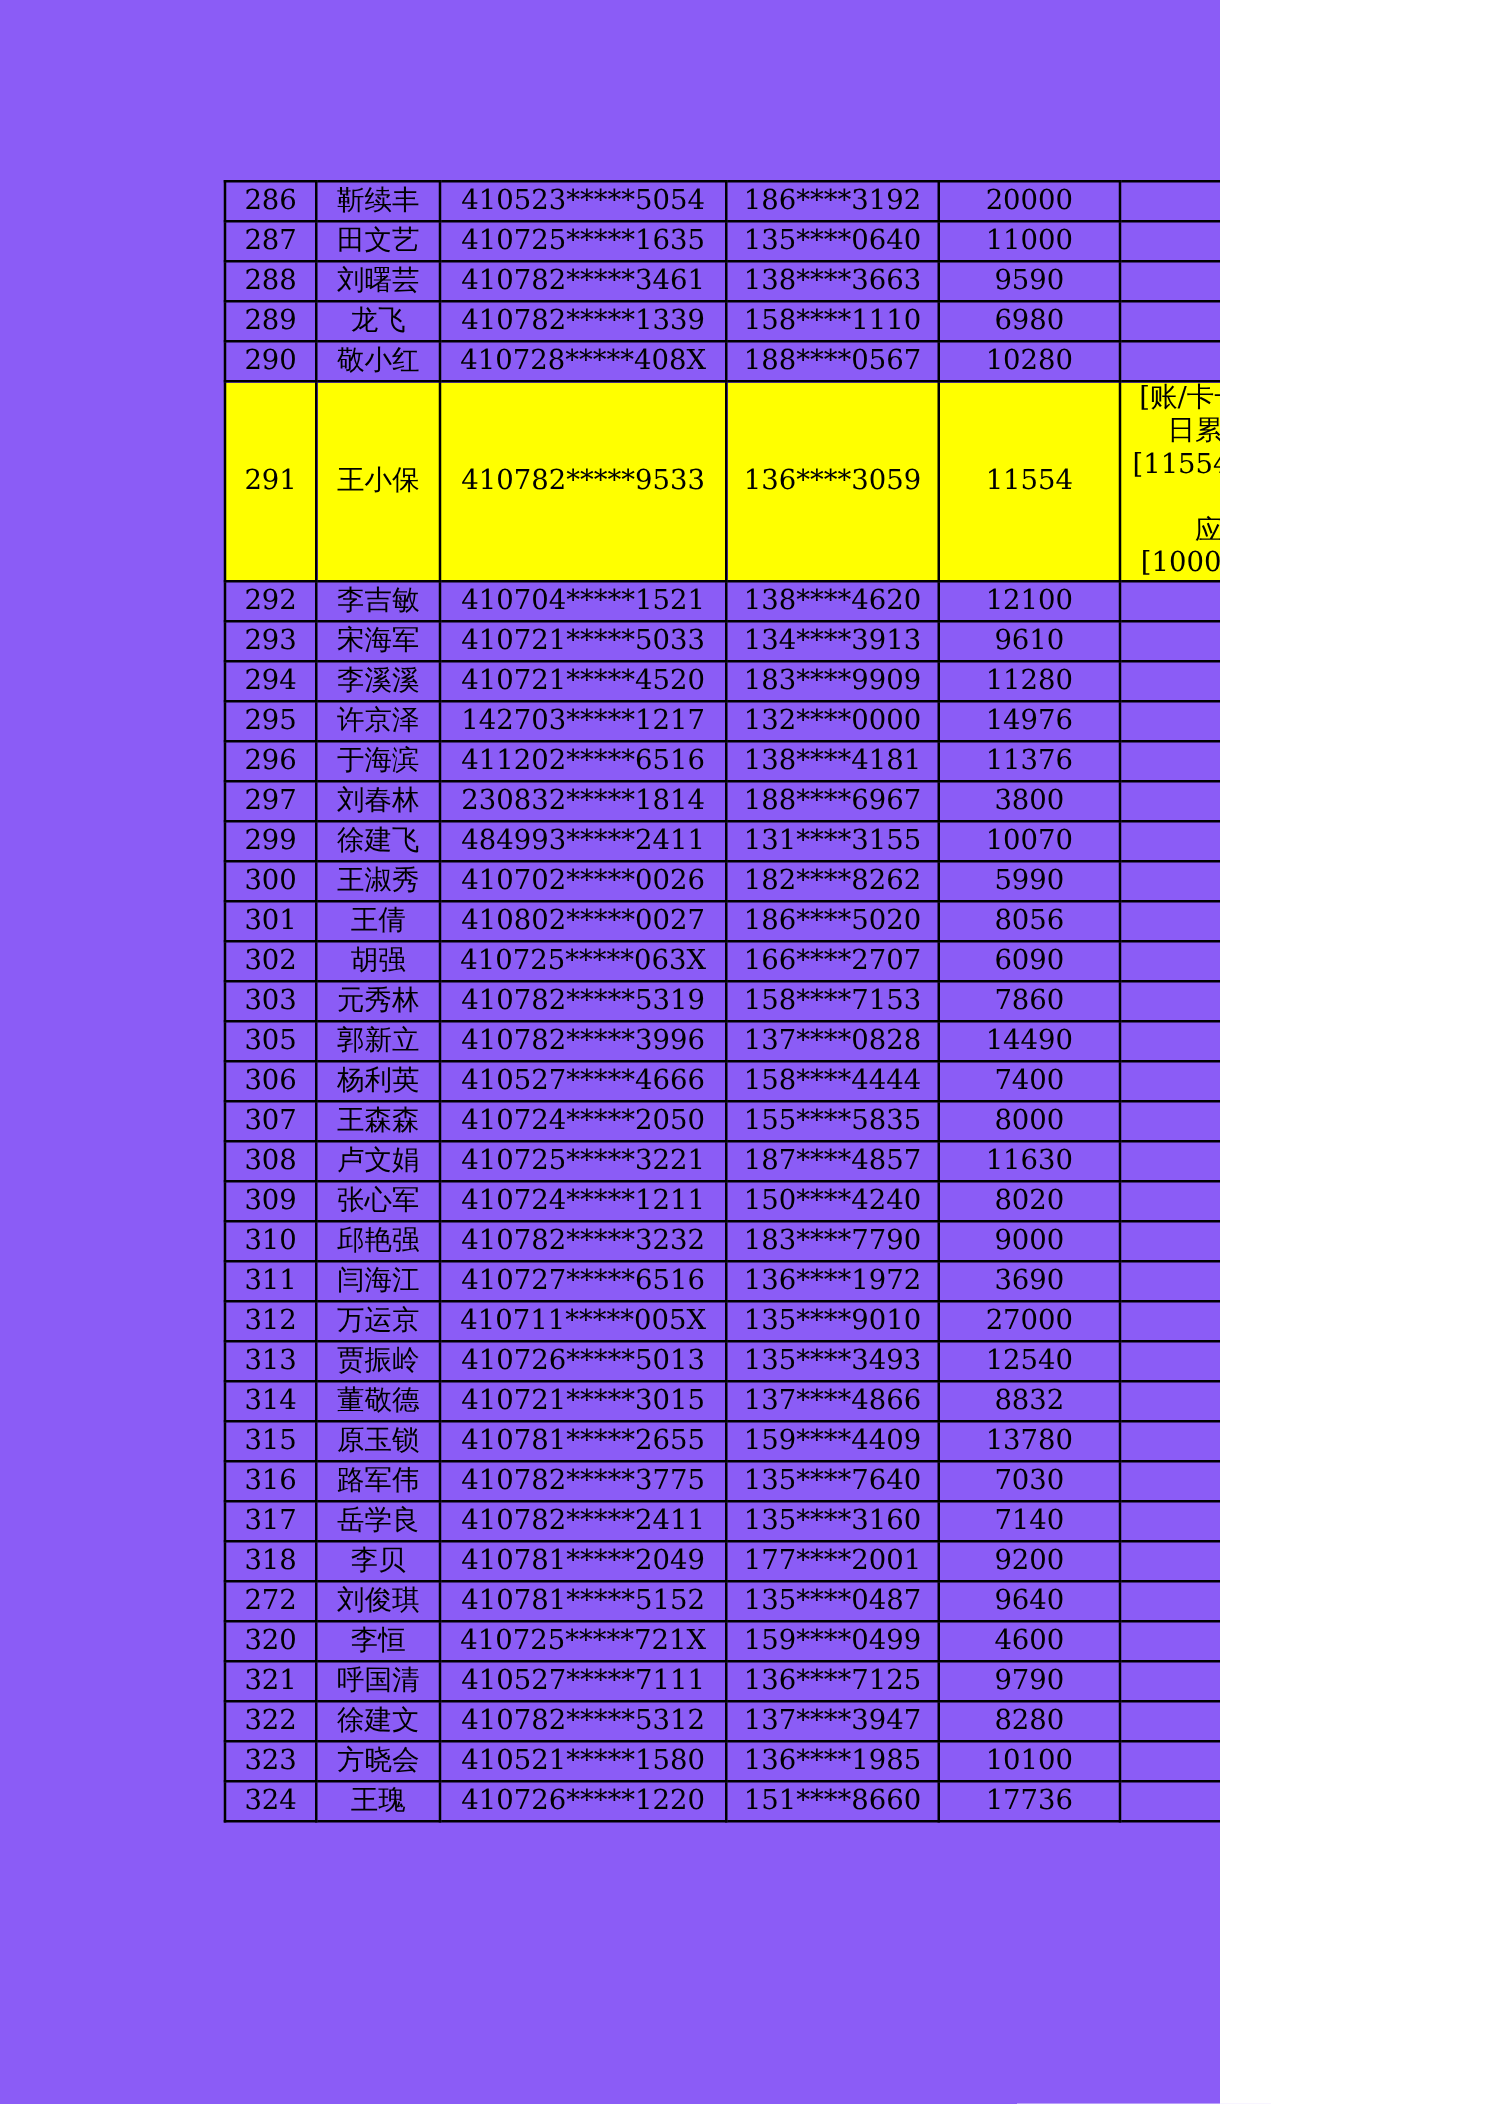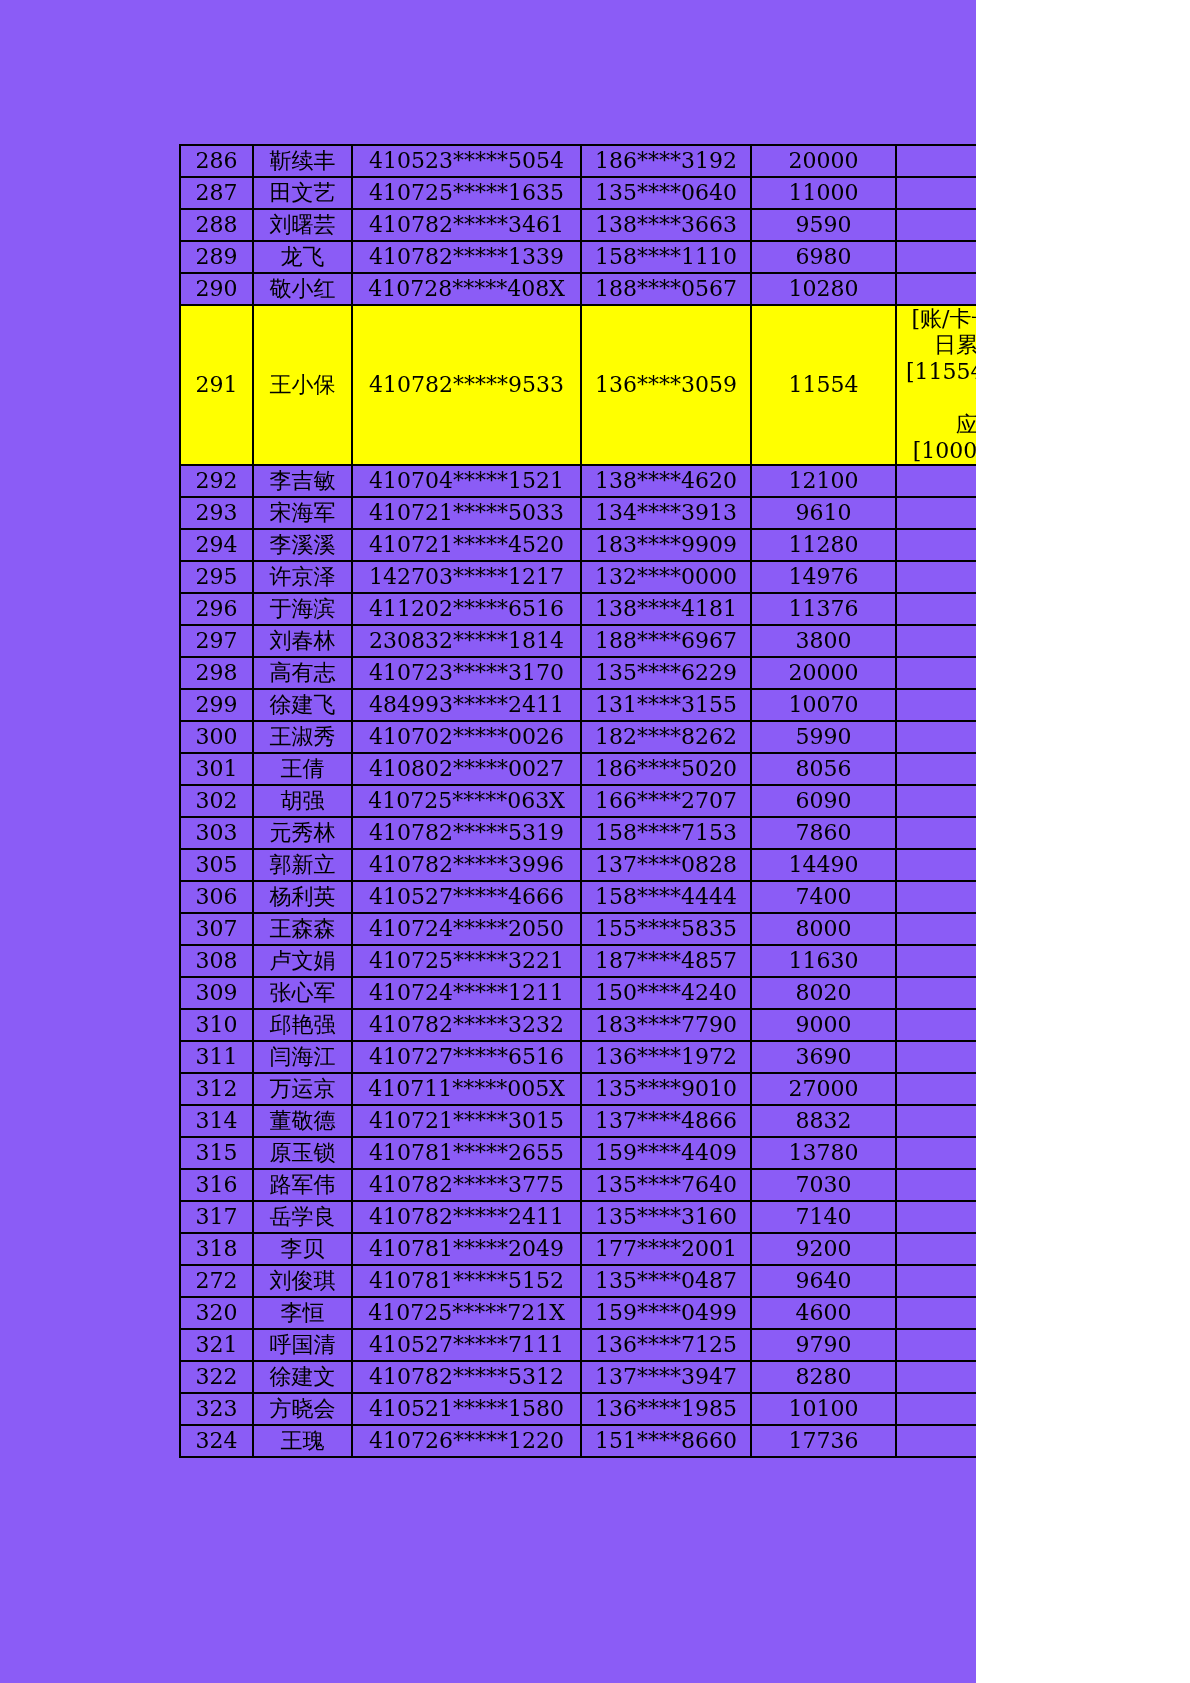--- a/index.html
+++ b/index.html
@@ -159,28 +159,20 @@
   </tr>
         <tr class="row-normal">
     <td class="c-idx">297</td>
     <td class="c-name">刘春林</td>
     <td class="c-id">230832*****1814</td>
     <td class="c-phone">188****6967</td>
     <td class="c-amount">3800</td>
     <td class="c-remark"></td>
   </tr>
         <tr class="row-normal">
-    <td class="c-idx">298</td>
-    <td class="c-name">高有志</td>
-    <td class="c-id">410723*****3170</td>
-    <td class="c-phone">135****6229</td>
-    <td class="c-amount">20000</td>
-    <td class="c-remark"></td>
-  </tr>
-        <tr class="row-normal">
     <td class="c-idx">299</td>
     <td class="c-name">徐建飞</td>
     <td class="c-id">484993*****2411</td>
     <td class="c-phone">131****3155</td>
     <td class="c-amount">10070</td>
     <td class="c-remark"></td>
   </tr>
         <tr class="row-normal">
     <td class="c-idx">300</td>
     <td class="c-name">王淑秀</td>
@@ -271,20 +263,28 @@
   </tr>
         <tr class="row-normal">
     <td class="c-idx">312</td>
     <td class="c-name">万运京</td>
     <td class="c-id">410711*****005X</td>
     <td class="c-phone">135****9010</td>
     <td class="c-amount">27000</td>
     <td class="c-remark"></td>
   </tr>
         <tr class="row-normal">
+    <td class="c-idx">313</td>
+    <td class="c-name">贾振岭</td>
+    <td class="c-id">410726*****5013</td>
+    <td class="c-phone">135****3493</td>
+    <td class="c-amount">12540</td>
+    <td class="c-remark"></td>
+  </tr>
+        <tr class="row-normal">
     <td class="c-idx">314</td>
     <td class="c-name">董敬德</td>
     <td class="c-id">410721*****3015</td>
     <td class="c-phone">137****4866</td>
     <td class="c-amount">8832</td>
     <td class="c-remark"></td>
   </tr>
         <tr class="row-normal">
     <td class="c-idx">315</td>
     <td class="c-name">原玉锁</td>

